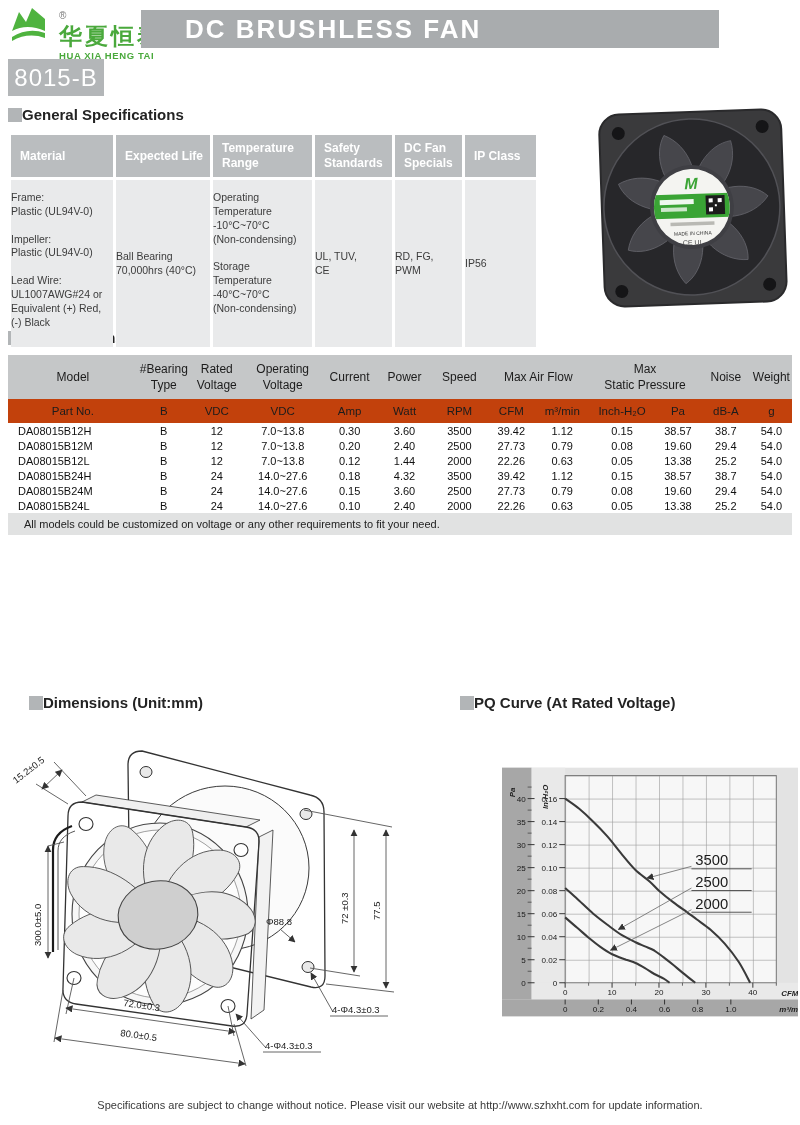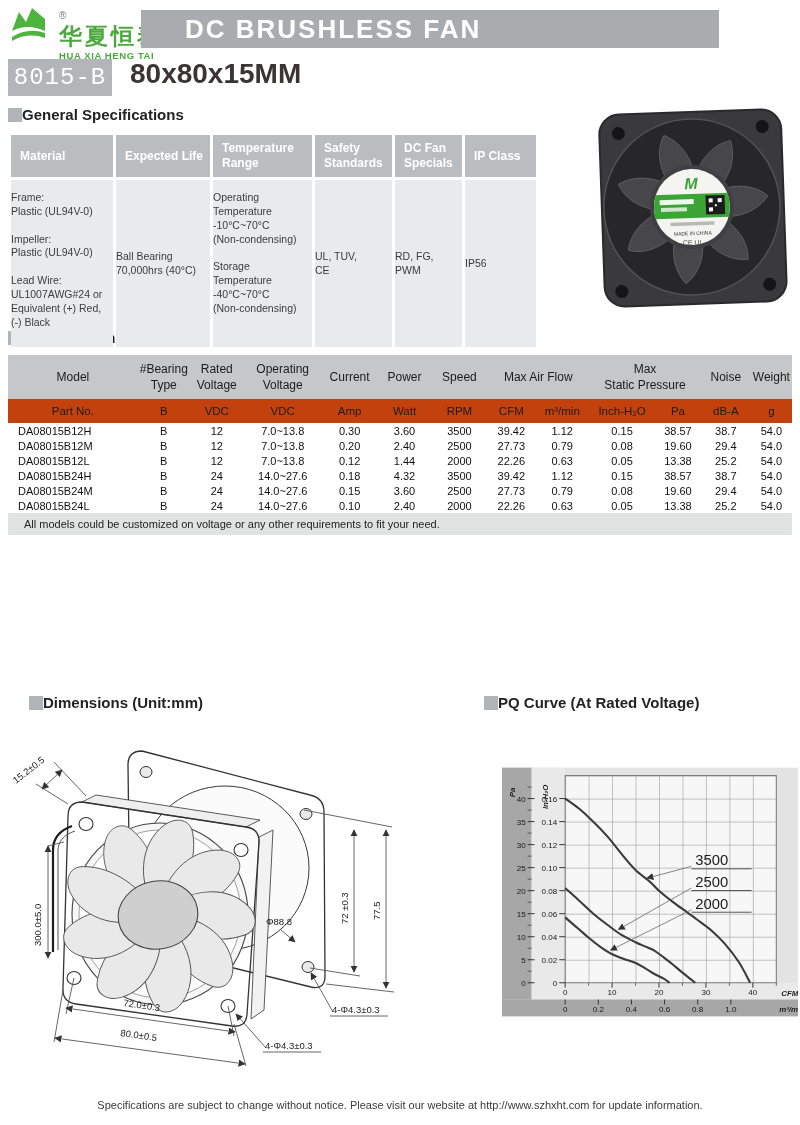--- a/index.html
+++ b/index.html
@@ -8,30 +8,30 @@
   .pre{white-space:pre-line;}
   
   .logo{position:absolute;left:10px;top:5px;display:flex;align-items:flex-start;}
   .logo-txt{margin-left:3px;}
   .cn{font-size:23px;font-weight:bold;color:#4aa93c;line-height:27px;letter-spacing:3px;}
   .en{font-size:9.5px;font-weight:bold;color:#4aa93c;letter-spacing:0.6px;}
   .reg{font-size:10px;color:#777;line-height:10px;}
   .banner{position:absolute;left:141px;top:10px;width:578px;height:38px;background:#a9acae;
           color:#fff;font-size:26px;font-weight:bold;line-height:38px;padding-left:44px;
           letter-spacing:2px;box-sizing:border-box;}
-  .badge{position:absolute;left:8px;top:59px;width:104px;height:37px;background:#b3b6b8;
-         color:#fff;font-size:24px;line-height:37px;text-align:center;letter-spacing:1px;font-family:Liberation Mono, monospace;}
+  .badge{position:absolute;left:8px;top:59px;width:96px;height:37px;background:#b3b6b8;
+         color:#fff;font-size:24px;line-height:37px;text-align:center;letter-spacing:1px;}
   .size-label{position:absolute;left:130px;top:58px;font-size:28px;font-weight:600;color:#3a3433;}
   
   .sec{position:absolute;display:flex;align-items:center;font-size:15px;font-weight:bold;color:#232323;}
   .sec .sq{width:14px;height:14px;background:#b2b5b7;}
   #sec-general{left:8px;top:106px;}
   #sec-specs{left:8px;top:329px;}
   #sec-dims{left:8px;top:694px;margin-left:21px;}
-  #sec-pq{left:484px;top:694px;justify-content:center;}
+  #sec-pq{left:460px;top:694px;justify-content:center;}
   
   #gen-table{position:absolute;left:8px;top:132px;border-collapse:separate;border-spacing:3px;}
   #gen-table th{background:#babdbf;color:#fff;font-size:12px;font-weight:bold;text-align:left;
                 vertical-align:middle;padding:4px 5px 4px 9px;height:34px;line-height:1.25;}
   #gen-table td{background:#e9eaeb;font-size:10.5px;color:#3c3c3c;padding:11px 5px 10px 0;
                 line-height:1.32;height:146px;vertical-align:middle;margin-left:23px;}
   #gen-table td.va-top{vertical-align:top;}
   
   #spec-table{position:absolute;left:8px;top:355px;width:784px;border-collapse:collapse;text-align:center;}
   #spec-table thead th{background:#c5c7c8;font-weight:normal;color:#1c1c1c;font-size:12px;
@@ -70,21 +70,20 @@
     </svg>
     <div class="logo-txt">
       <span class="reg">®</span>
       <div class="cn">华夏恒泰</div>
       <div class="en">HUA XIA HENG TAI</div>
     </div>
   </div>
   <div class="banner">DC BRUSHLESS FAN</div>
 
   <div class="badge">8015-B</div>
-  <div class="size-label">80x80x15MM</div>
 
   <div class="sec" id="sec-general">
     <span class="sq"></span>
     <span>General Specifications</span>
   </div>
   <div class="sec" id="sec-specs">
     <span class="sq"></span>
     <span>Specifications</span>
   </div>
   <div class="sec" id="sec-dims">

